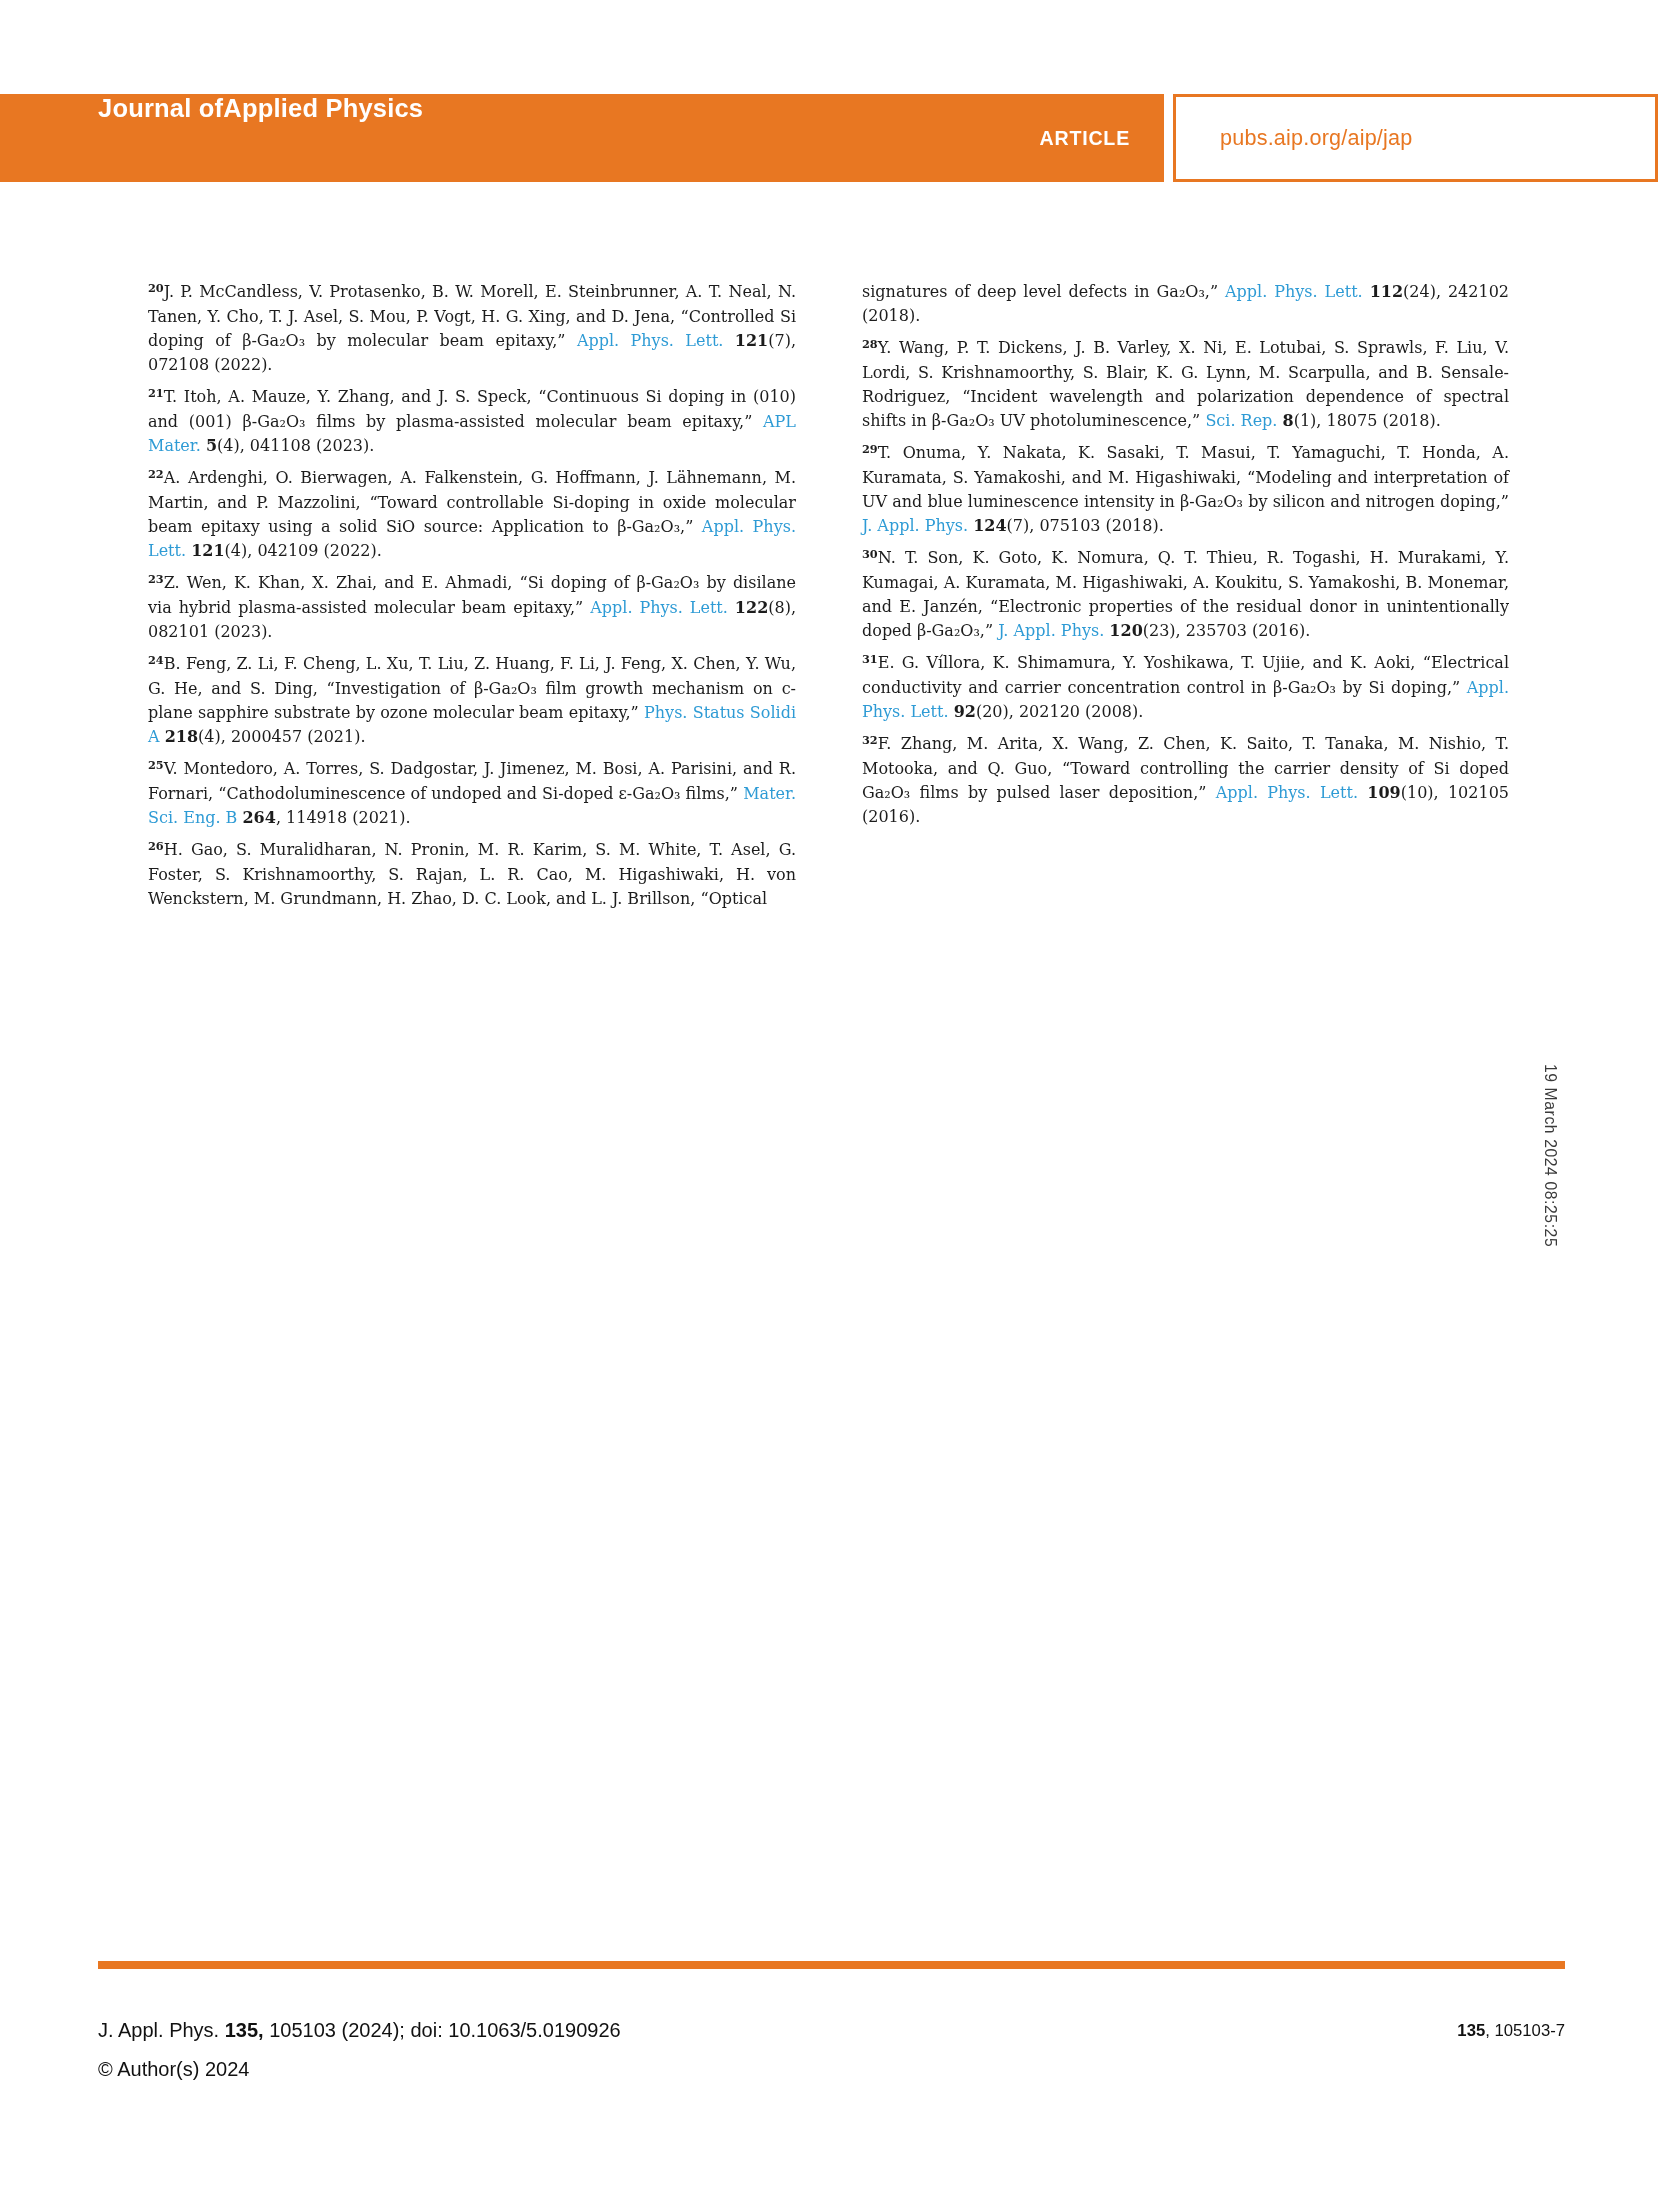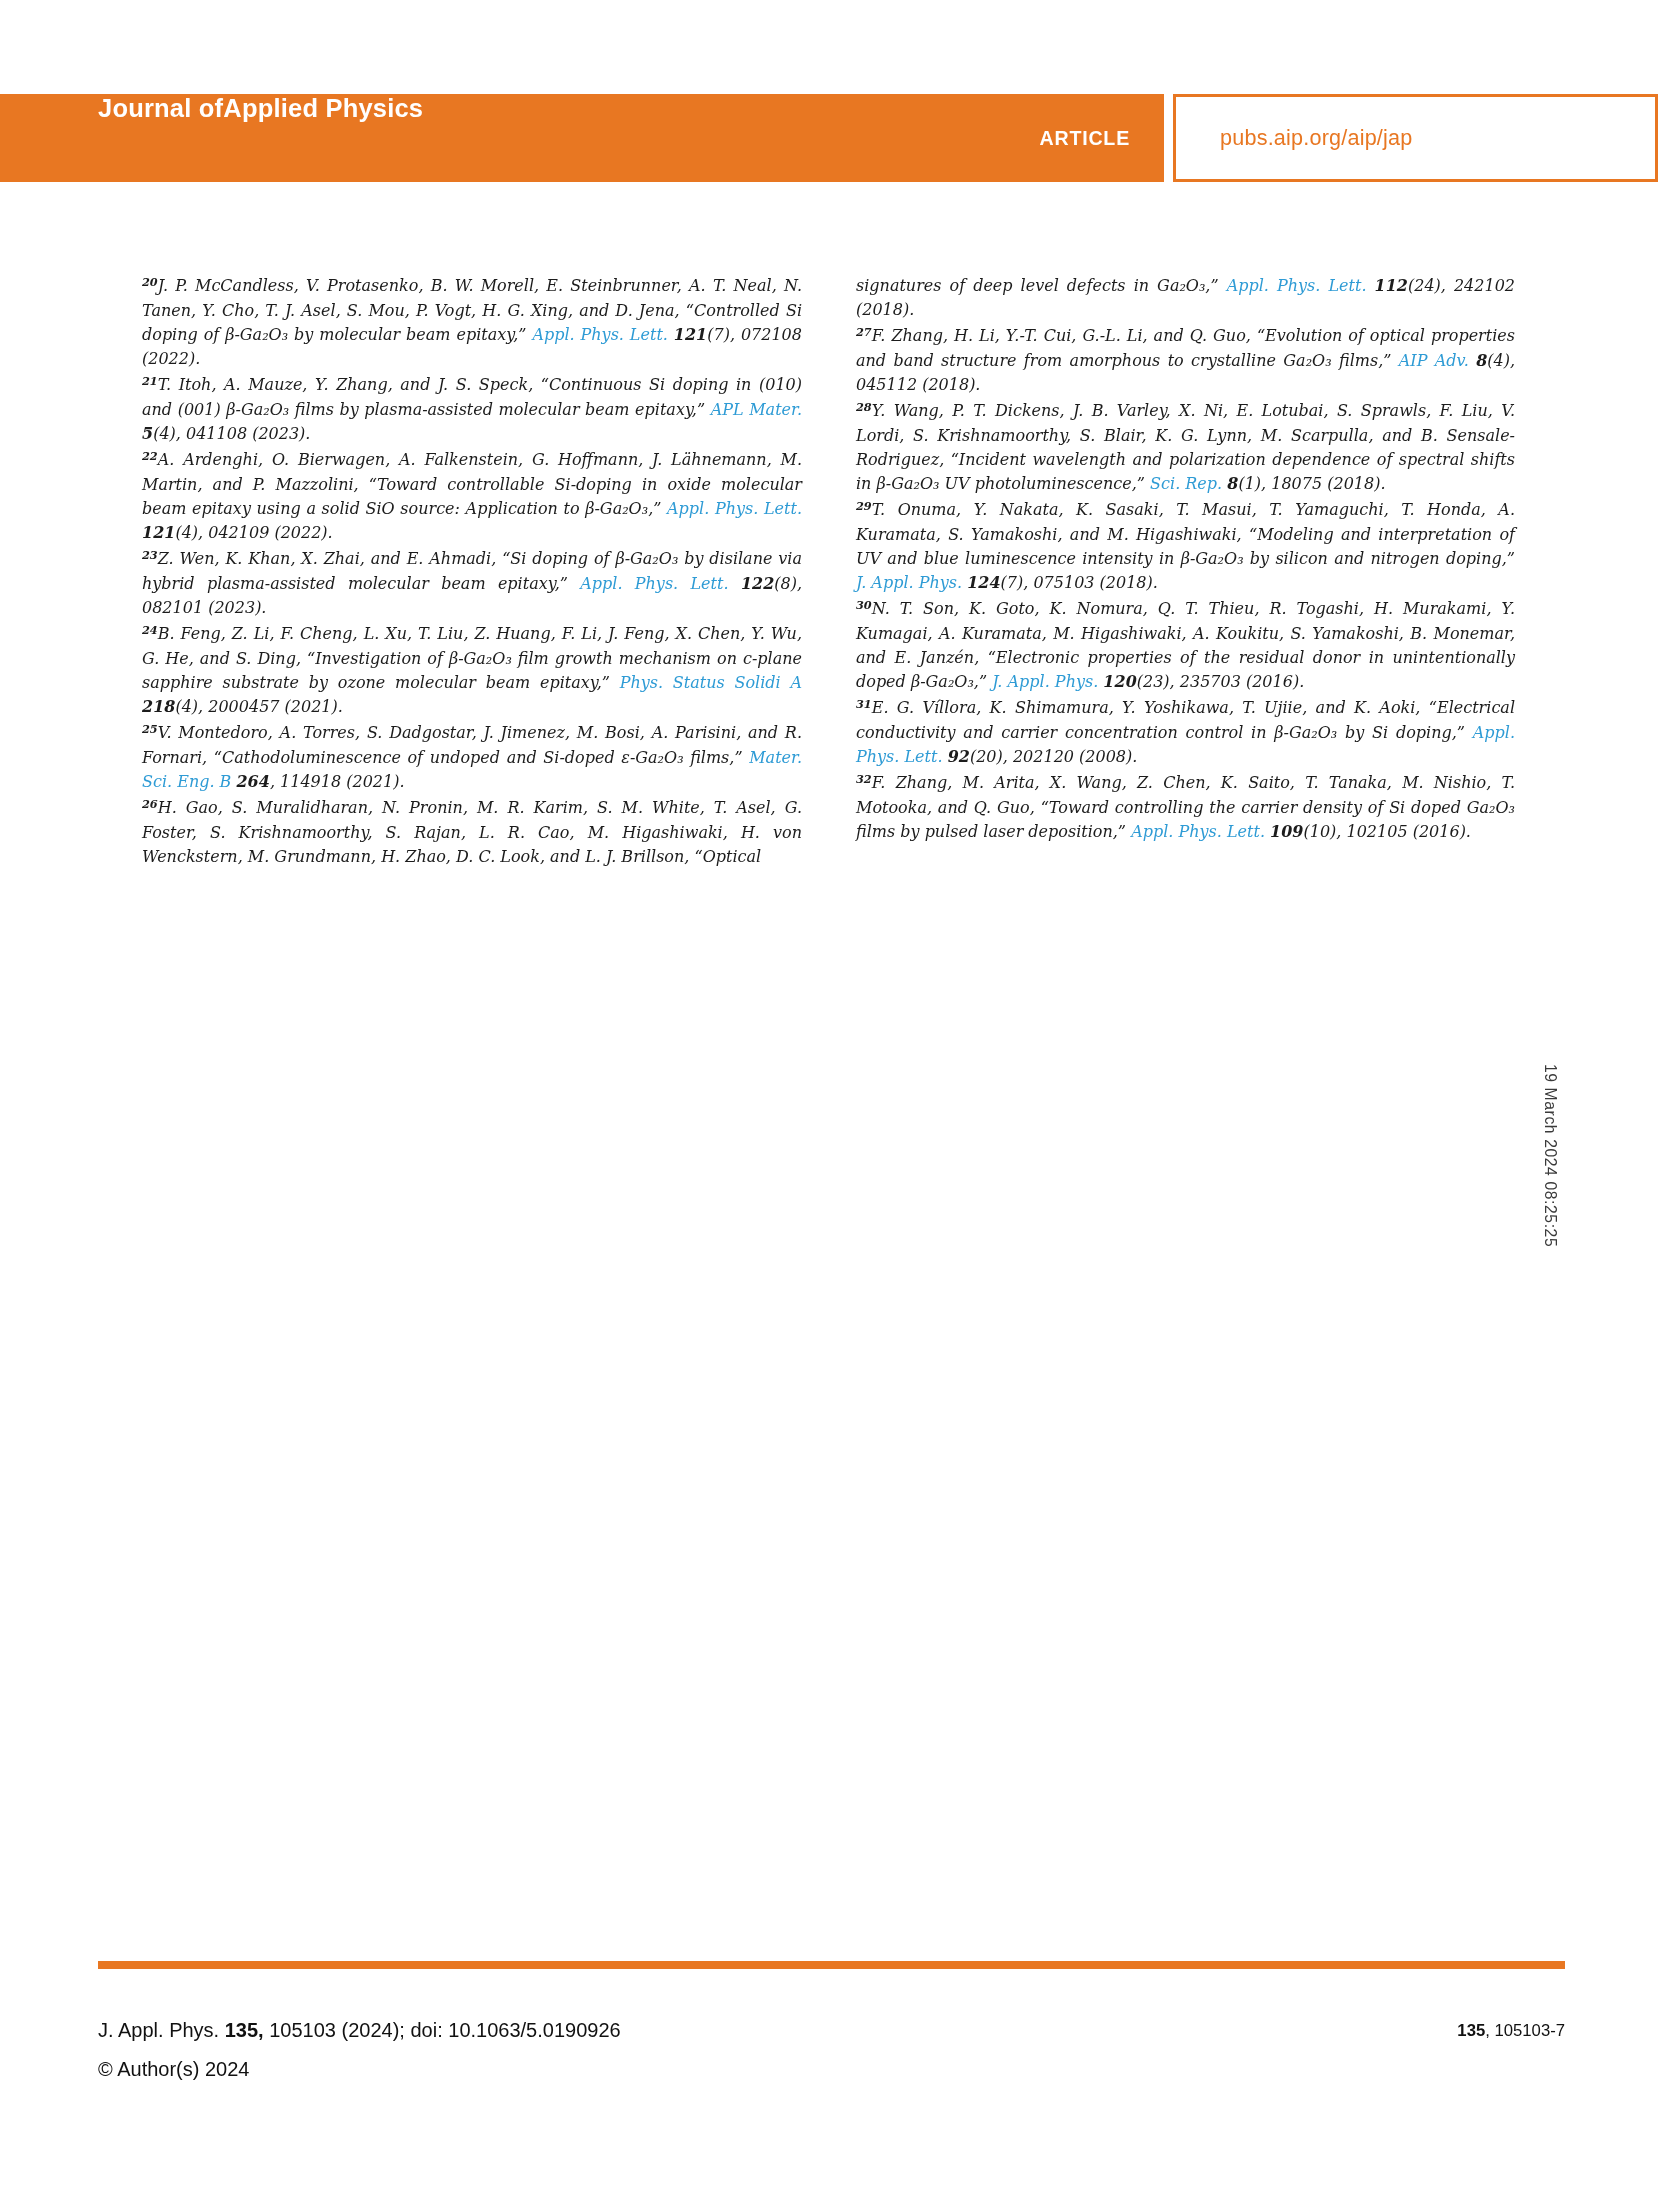--- a/index.html
+++ b/index.html
@@ -44,21 +44,21 @@
   
   .col{
     position:absolute;top:272px;
     font-family:"DejaVu Serif",serif;
     font-size:16px;line-height:24px;
     color:var(--ink);
     text-align:justify;
   }
   .col-left{left:140px;width:664px;}
   .col-right{left:854px;width:663px;}
-  .ref{margin:2px;padding:0;font-style:italic;}
+  .ref{margin:8px;padding:0;}
   .sup{
     font-weight:700;font-size:11.3px;
     position:relative;top:-5.4px;
   }
   .rlink{color:var(--link);}
   .b{font-weight:700;}
   
   .watermark{
     position:absolute;left:1541px;top:1064px;
     writing-mode:vertical-rl;text-orientation:sideways;
@@ -102,21 +102,20 @@
       <p class="ref"><span class="sup">20</span>J. P. McCandless, V. Protasenko, B. W. Morell, E. Steinbrunner, A. T. Neal, N. Tanen, Y. Cho, T. J. Asel, S. Mou, P. Vogt, H. G. Xing, and D. Jena, “Controlled Si doping of β-Ga₂O₃ by molecular beam epitaxy,” <span class="rlink">Appl. Phys. Lett.</span> <span class="b">121</span>(7), 072108 (2022).</p>
       <p class="ref"><span class="sup">21</span>T. Itoh, A. Mauze, Y. Zhang, and J. S. Speck, “Continuous Si doping in (010) and (001) β-Ga₂O₃ films by plasma-assisted molecular beam epitaxy,” <span class="rlink">APL Mater.</span> <span class="b">5</span>(4), 041108 (2023).</p>
       <p class="ref"><span class="sup">22</span>A. Ardenghi, O. Bierwagen, A. Falkenstein, G. Hoffmann, J. Lähnemann, M. Martin, and P. Mazzolini, “Toward controllable Si-doping in oxide molecular beam epitaxy using a solid SiO source: Application to β-Ga₂O₃,” <span class="rlink">Appl. Phys. Lett.</span> <span class="b">121</span>(4), 042109 (2022).</p>
       <p class="ref"><span class="sup">23</span>Z. Wen, K. Khan, X. Zhai, and E. Ahmadi, “Si doping of β-Ga₂O₃ by disilane via hybrid plasma-assisted molecular beam epitaxy,” <span class="rlink">Appl. Phys. Lett.</span> <span class="b">122</span>(8), 082101 (2023).</p>
       <p class="ref"><span class="sup">24</span>B. Feng, Z. Li, F. Cheng, L. Xu, T. Liu, Z. Huang, F. Li, J. Feng, X. Chen, Y. Wu, G. He, and S. Ding, “Investigation of β-Ga₂O₃ film growth mechanism on c-plane sapphire substrate by ozone molecular beam epitaxy,” <span class="rlink">Phys. Status Solidi A</span> <span class="b">218</span>(4), 2000457 (2021).</p>
       <p class="ref"><span class="sup">25</span>V. Montedoro, A. Torres, S. Dadgostar, J. Jimenez, M. Bosi, A. Parisini, and R. Fornari, “Cathodoluminescence of undoped and Si-doped ε-Ga₂O₃ films,” <span class="rlink">Mater. Sci. Eng. B</span> <span class="b">264</span>, 114918 (2021).</p>
       <p class="ref"><span class="sup">26</span>H. Gao, S. Muralidharan, N. Pronin, M. R. Karim, S. M. White, T. Asel, G. Foster, S. Krishnamoorthy, S. Rajan, L. R. Cao, M. Higashiwaki, H. von Wenckstern, M. Grundmann, H. Zhao, D. C. Look, and L. J. Brillson, “Optical</p>
     </div>
   <div class="col col-right">
       <p class="ref">signatures of deep level defects in Ga₂O₃,” <span class="rlink">Appl. Phys. Lett.</span> <span class="b">112</span>(24), 242102 (2018).</p>
-      <p class="ref"><span class="sup">27</span>F. Zhang, H. Li, Y.-T. Cui, G.-L. Li, and Q. Guo, “Evolution of optical properties and band structure from amorphous to crystalline Ga₂O₃ films,” <span class="rlink">AIP Adv.</span> <span class="b">8</span>(4), 045112 (2018).</p>
       <p class="ref"><span class="sup">28</span>Y. Wang, P. T. Dickens, J. B. Varley, X. Ni, E. Lotubai, S. Sprawls, F. Liu, V. Lordi, S. Krishnamoorthy, S. Blair, K. G. Lynn, M. Scarpulla, and B. Sensale-Rodriguez, “Incident wavelength and polarization dependence of spectral shifts in β-Ga₂O₃ UV photoluminescence,” <span class="rlink">Sci. Rep.</span> <span class="b">8</span>(1), 18075 (2018).</p>
       <p class="ref"><span class="sup">29</span>T. Onuma, Y. Nakata, K. Sasaki, T. Masui, T. Yamaguchi, T. Honda, A. Kuramata, S. Yamakoshi, and M. Higashiwaki, “Modeling and interpretation of UV and blue luminescence intensity in β-Ga₂O₃ by silicon and nitrogen doping,” <span class="rlink">J. Appl. Phys.</span> <span class="b">124</span>(7), 075103 (2018).</p>
       <p class="ref"><span class="sup">30</span>N. T. Son, K. Goto, K. Nomura, Q. T. Thieu, R. Togashi, H. Murakami, Y. Kumagai, A. Kuramata, M. Higashiwaki, A. Koukitu, S. Yamakoshi, B. Monemar, and E. Janzén, “Electronic properties of the residual donor in unintentionally doped β-Ga₂O₃,” <span class="rlink">J. Appl. Phys.</span> <span class="b">120</span>(23), 235703 (2016).</p>
       <p class="ref"><span class="sup">31</span>E. G. Víllora, K. Shimamura, Y. Yoshikawa, T. Ujiie, and K. Aoki, “Electrical conductivity and carrier concentration control in β-Ga₂O₃ by Si doping,” <span class="rlink">Appl. Phys. Lett.</span> <span class="b">92</span>(20), 202120 (2008).</p>
       <p class="ref"><span class="sup">32</span>F. Zhang, M. Arita, X. Wang, Z. Chen, K. Saito, T. Tanaka, M. Nishio, T. Motooka, and Q. Guo, “Toward controlling the carrier density of Si doped Ga₂O₃ films by pulsed laser deposition,” <span class="rlink">Appl. Phys. Lett.</span> <span class="b">109</span>(10), 102105 (2016).</p>
     </div>
 
   <div class="watermark">19 March 2024 08:25:25</div>
 
   <div class="footer-rule"></div>

